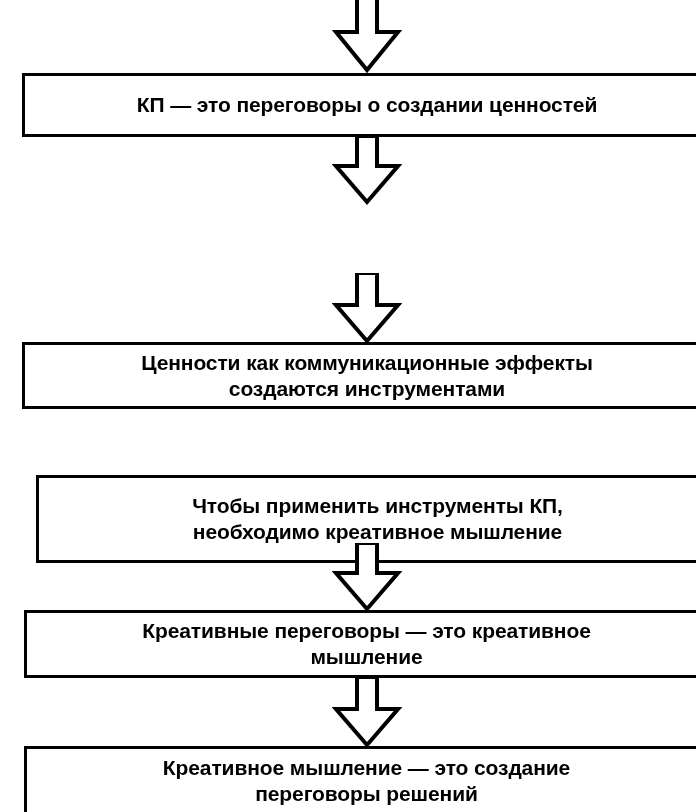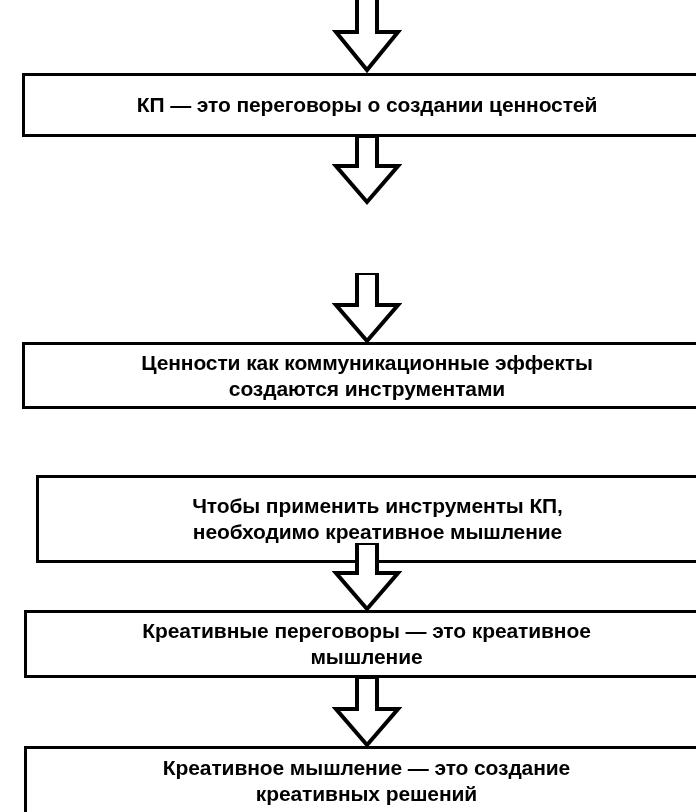--- a/index.html
+++ b/index.html
@@ -108,16 +108,16 @@
   </div>
 
   <div class="connector" style="left:313px; top:677px; width:70px; height:72px;">
     <svg width="70" height="72" viewBox="0 0 70 72" aria-hidden="true">
       <polygon points="25,0 45,0 45,32 66,32 35,68 4,32 25,32"></polygon>
     </svg>
   </div>
 
   <div class="node" style="left:5px; top:746px; width:685px; height:70px;">
     <span class="node-label">Креативное мышление — это создание
-креативных решений</span>
+переговоры решений</span>
   </div>
 
 </div>
 
 </body></html>

